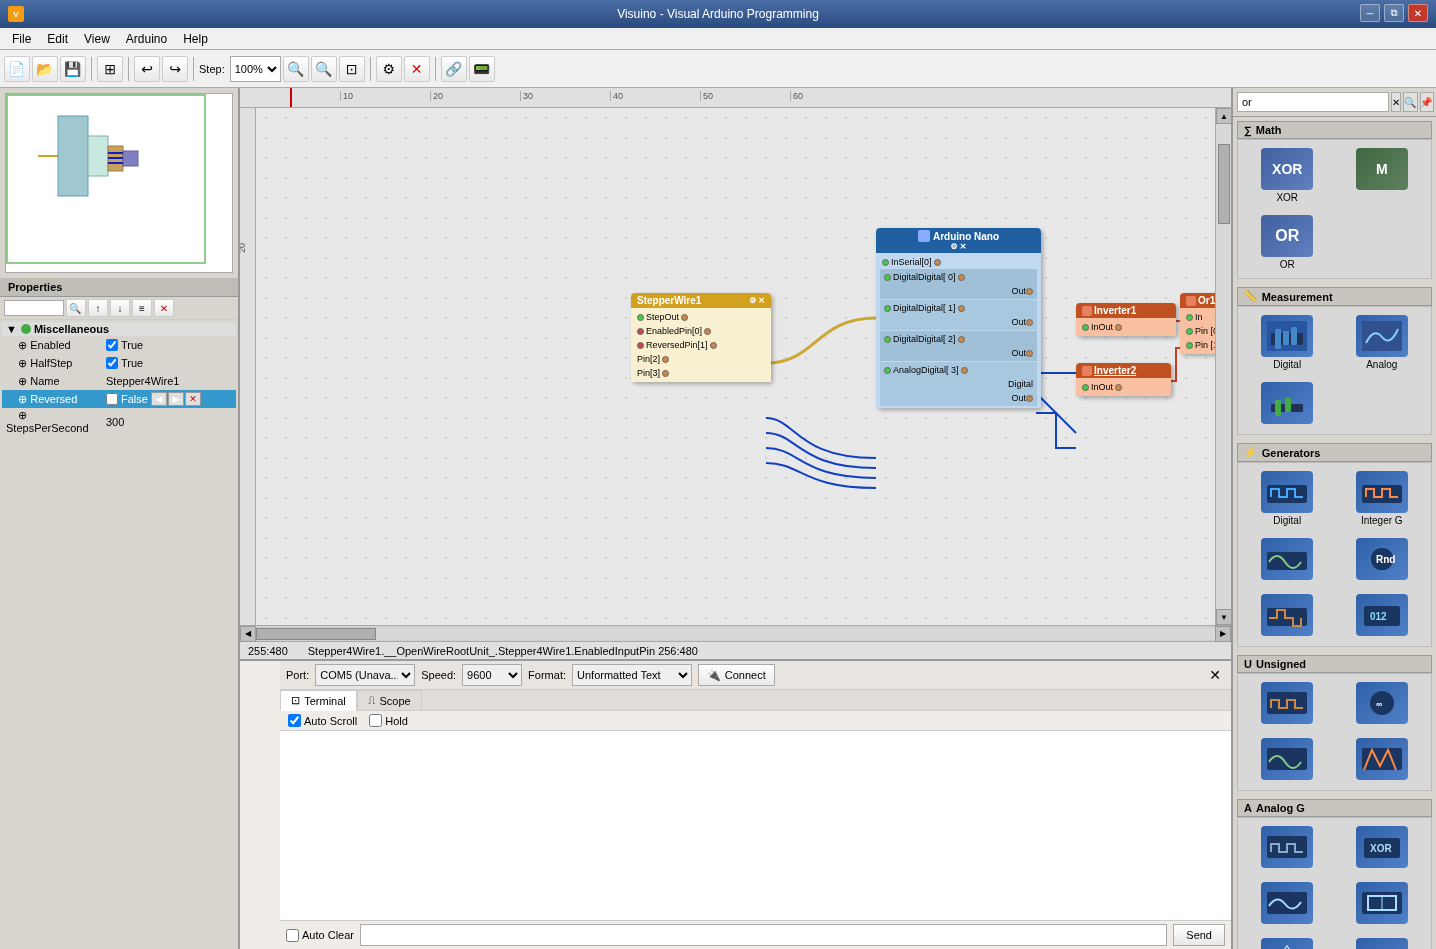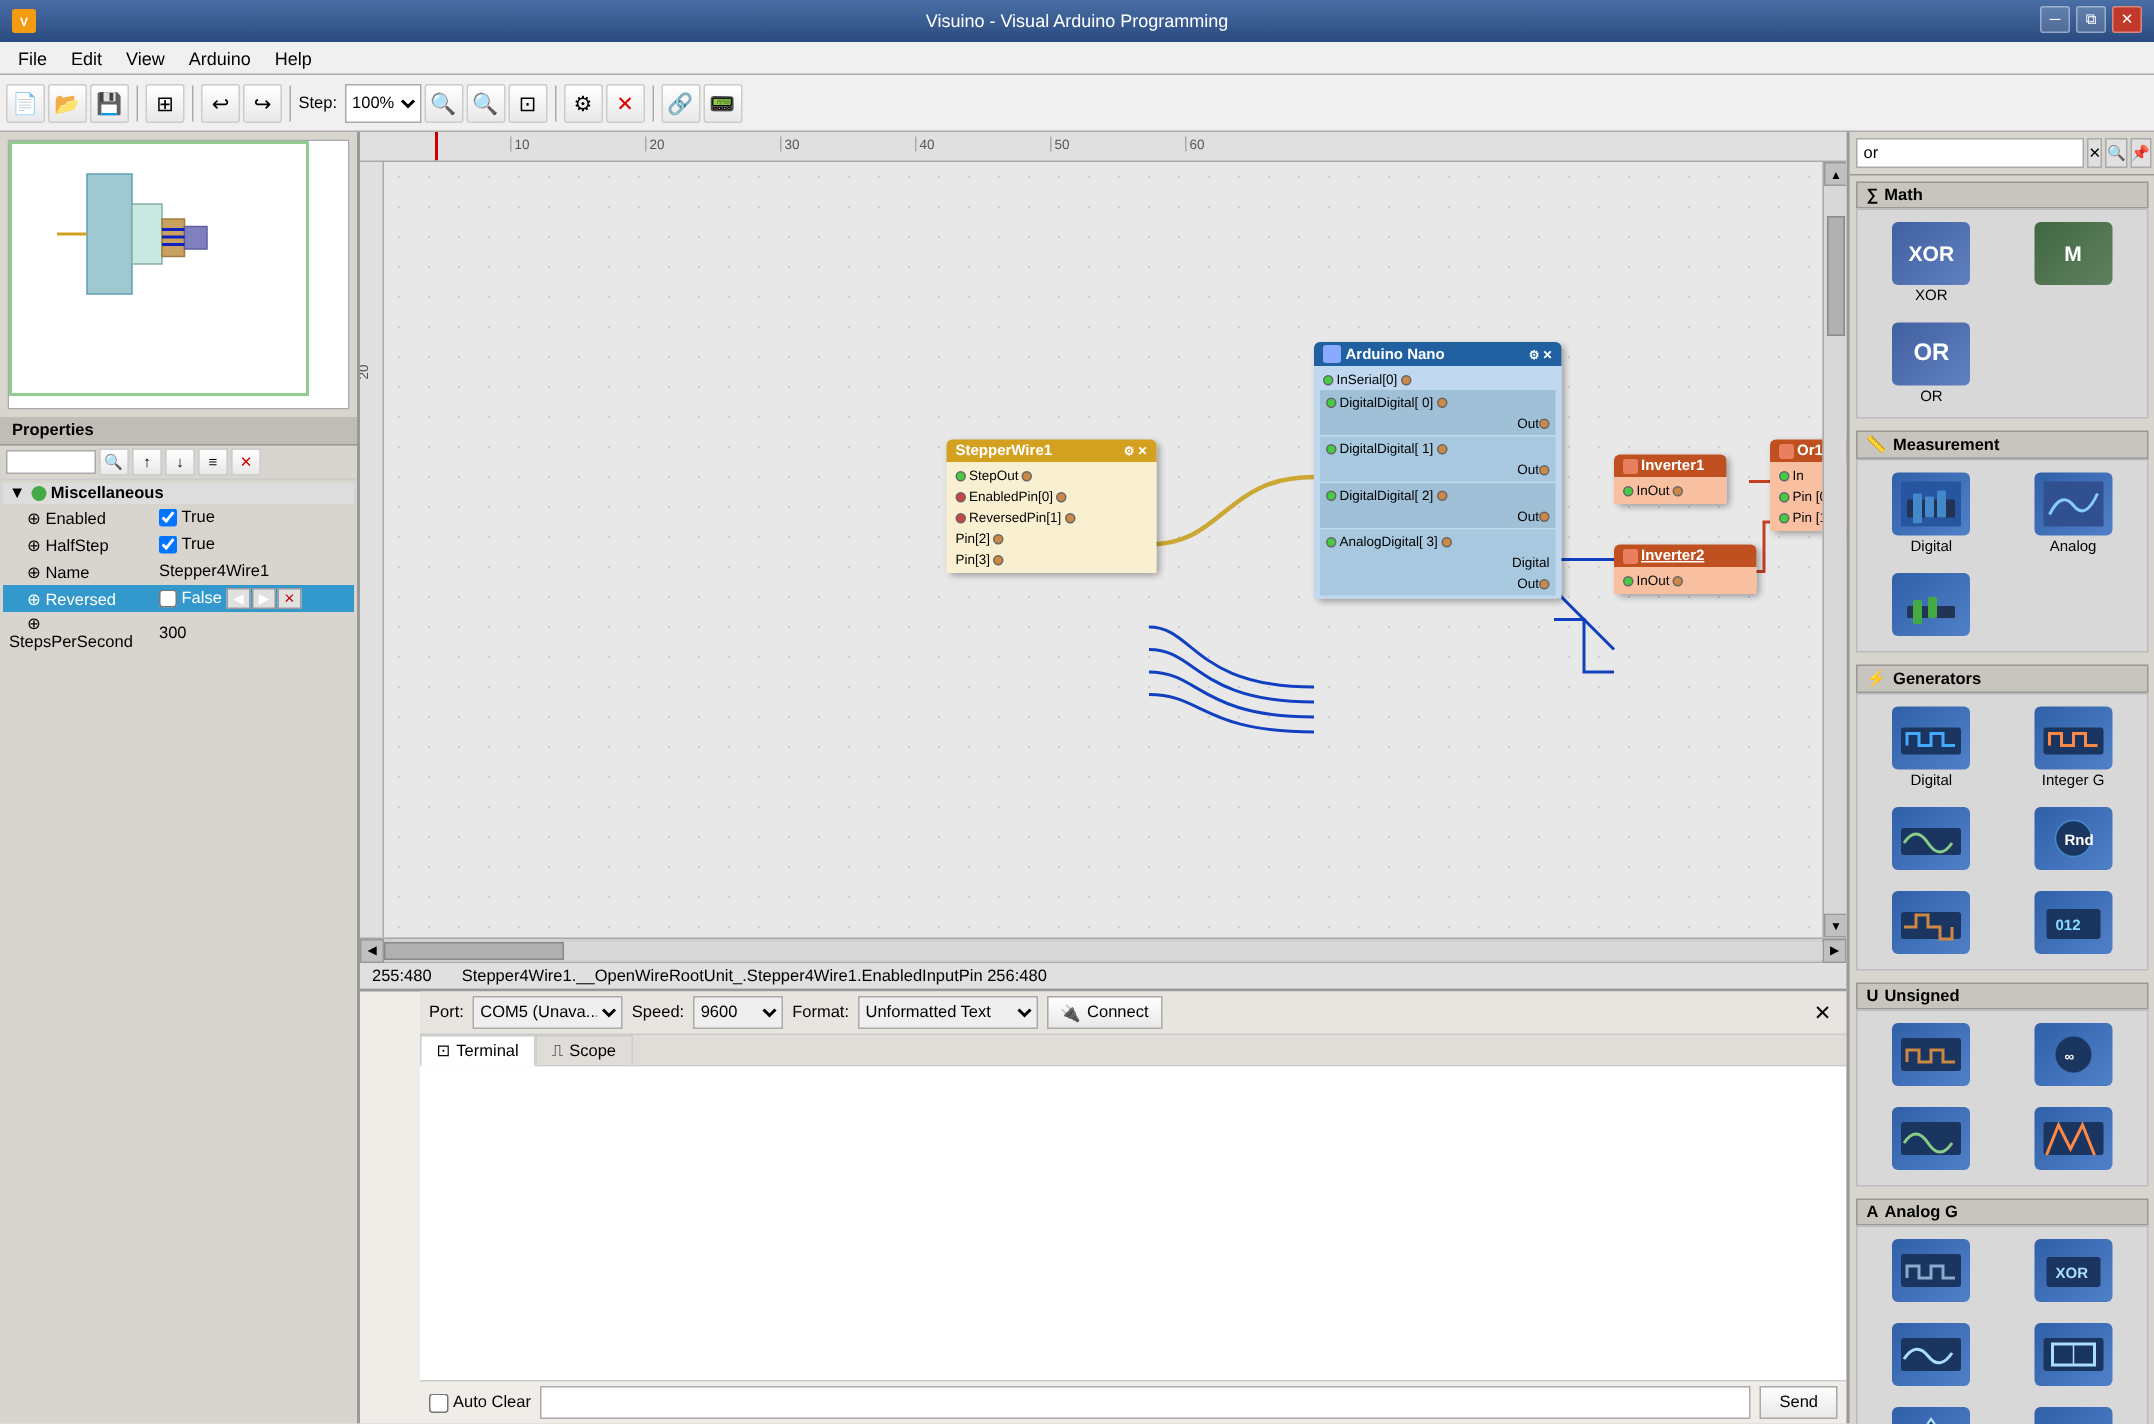--- a/index.html
+++ b/index.html
@@ -352,21 +352,21 @@
               <div></div>
               <div style="display:flex;align-items:center;gap:2px;">
                 <span class="pin-label">Pin[3]</span>
                 <div class="pin-dot orange"></div>
               </div>
             </div>
           </div>
         </div>
 
         <div class="node" style="left:620px;top:120px;width:165px;">
-          <div class="node-header" style="background:#2060a0;color:white;">
+          <div class="node-header" style="background:#2060a0;color:white;flex-direction:column;">
             <div style="display:flex;align-items:center;gap:3px;">
               <span style="width:12px;height:12px;background:#88aaff;border-radius:2px;display:inline-block;"></span>
               <span>Arduino Nano</span>
             </div>
             <div style="display:flex;gap:2px;">
               <span style="font-size:8px;">⚙</span>
               <span style="font-size:8px;">✕</span>
             </div>
           </div>
           <div class="node-body" style="background:#c0d8f0;">
@@ -448,21 +448,21 @@
                 <span class="pin-label">Digital</span>
               </div>
               <div class="pin-row" style="justify-content:flex-end;">
                 <span class="pin-label">Out</span>
                 <div class="pin-dot orange"></div>
               </div>
             </div>
           </div>
         </div>
 
-        <div class="node" style="left:820px;top:195px;width:75px;">
+        <div class="node" style="left:820px;top:195px;width:100px;">
           <div class="node-header" style="background:#c05020;color:white;">
             <div style="display:flex;align-items:center;gap:2px;">
               <span style="width:10px;height:10px;background:#e88060;border-radius:2px;display:inline-block;"></span>
               <span>Inverter1</span>
             </div>
           </div>
           <div class="node-body" style="background:#f8c0a0;">
             <div class="pin-row">
               <div style="display:flex;align-items:center;gap:2px;">
                 <div class="pin-dot green"></div>
@@ -576,20 +576,30 @@
         <div class="serial-tab active">
           <span>⊡</span>
           <span>Terminal</span>
         </div>
         <div class="serial-tab">
           <span>⎍</span>
           <span>Scope</span>
         </div>
       </div>
 
+      <div class="serial-options">
+        <label class="autoclear-check">
+          <input type="checkbox" checked="" style="">
+          <span>Auto Scroll</span>
+        </label>
+        <label class="autoclear-check">
+          <input type="checkbox" style="">
+          <span>Hold</span>
+        </label>
+      </div>
 
       <div class="serial-content"></div>
 
       <div class="serial-input-row">
         <label class="autoclear-check">
           <input type="checkbox" style="">
           <span>Auto Clear</span>
         </label>
         <input type="text" class="serial-input" style="">
         <button class="serial-send-btn">Send</button>

